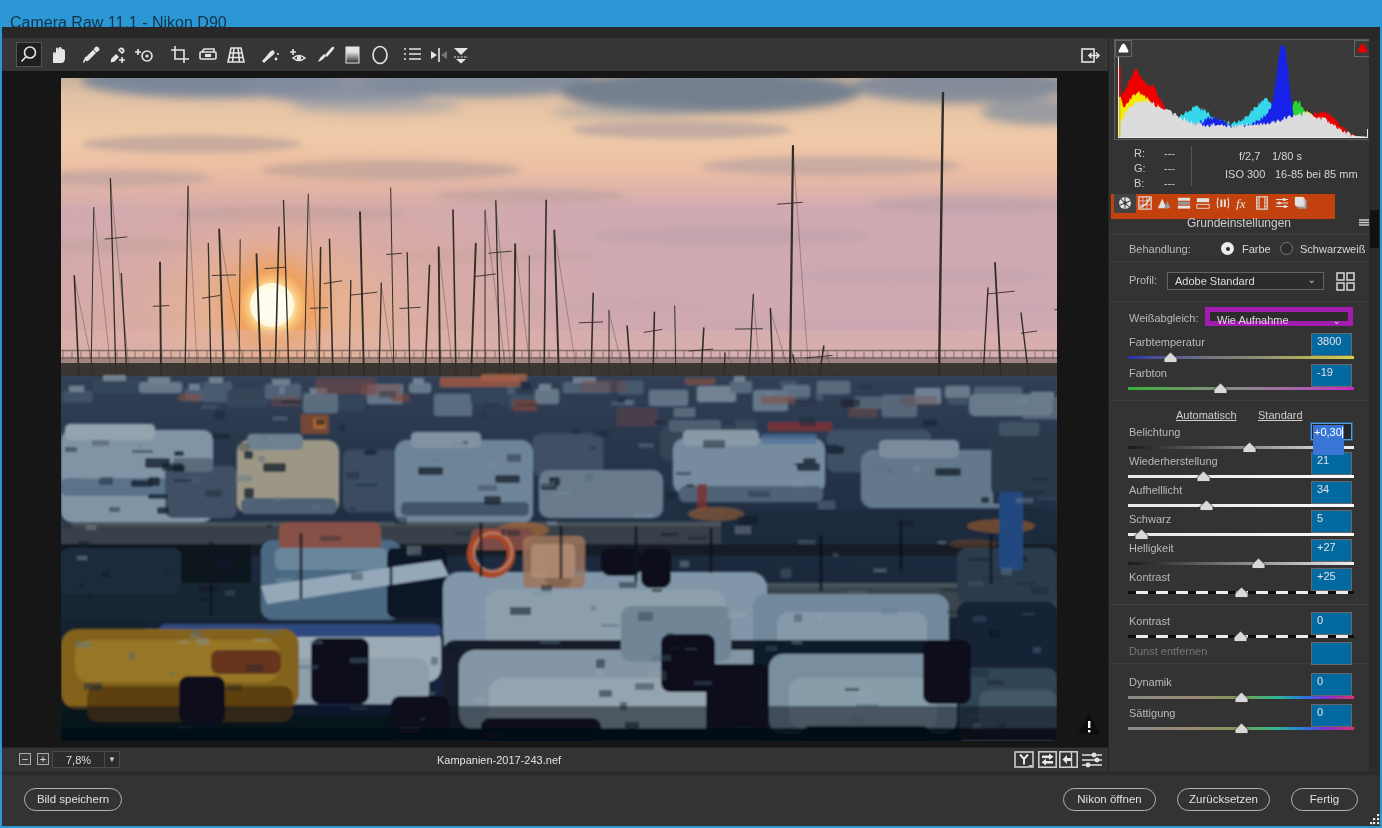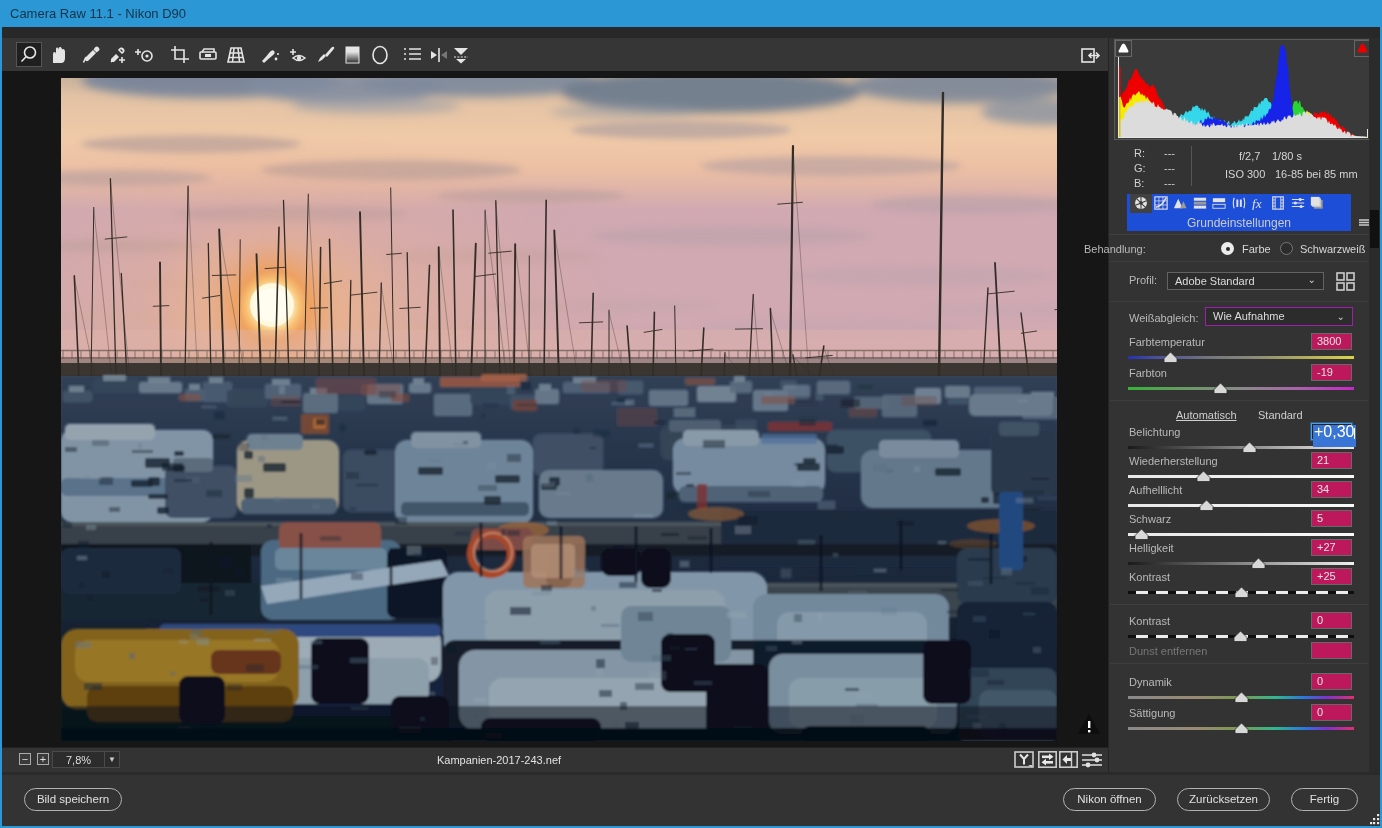--- a/index.html
+++ b/index.html
@@ -1,24 +1,24 @@
 <!DOCTYPE html>
 <html><head><meta charset="utf-8"><style>
 *{margin:0;padding:0;box-sizing:border-box}
 html,body{width:1382px;height:828px;overflow:hidden;background:#000;font-family:"Liberation Sans",sans-serif}
 #win{position:relative;width:1382px;height:828px;background:#2b98d5}
 .abs{position:absolute}
 .lab{position:absolute;font-size:11px;color:#b9b9b9}
-.vbox{position:absolute;width:41px;height:17px;border:1px solid #686868;background:#be185d;color:#e2e2e2;font-size:11px;line-height:15px;padding-left:5px}
+.vbox{position:absolute;width:41px;height:23px;border:1px solid #686868;background:#0369a1;color:#e2e2e2;font-size:11px;line-height:15px;padding-left:5px}
 .pill{position:absolute;height:23px;border:1px solid #b2b2b2;border-radius:12px;background:#333;color:#e0e0e0;font-size:11.5px;text-align:center}
 .sq{position:absolute;width:12px;height:12px;border:1px solid #aaa;color:#ddd;font-size:11px;line-height:10px;text-align:center;background:#3a3a3a}
 </style></head><body>
 <div id="win">
     <div class="abs" style="left:0;top:0;width:1382px;height:27px;background:#2b98d5">
-      <span style="position:absolute;left:10px;top:6px;font-size:13px;color:#123349">Camera Raw 11.1 - Nikon D90</span>
+      <span style="position:absolute;left:10px;top:14px;font-size:16px;color:#123349">Camera Raw 11.1 - Nikon D90</span>
     </div>
     <div class="abs" style="left:2px;top:27px;width:1378px;height:799px;background:#333"></div>
     <div class="abs" style="left:2px;top:27px;width:1378px;height:11px;background:#282828"></div>
     <div class="abs" style="left:2px;top:38px;width:1106px;height:33px;background:#363636"><svg width="0" height="0">
         <defs>
           <linearGradient id="gfade" x1="0" y1="0" x2="0" y2="1">
             <stop offset="0.3" stop-color="#3a3a3a" stop-opacity="0"></stop>
             <stop offset="0.95" stop-color="#3a3a3a"></stop>
           </linearGradient>
         </defs>
@@ -836,21 +836,21 @@
       <div class="lab" style="left:55px;top:109px;color:#cfcfcf">---</div>
       <div class="lab" style="left:25px;top:124px;color:#cfcfcf">G:</div>
       <div class="lab" style="left:55px;top:124px;color:#cfcfcf">---</div>
       <div class="lab" style="left:25px;top:139px;color:#cfcfcf">B:</div>
       <div class="lab" style="left:55px;top:139px;color:#cfcfcf">---</div>
       <div class="abs" style="left:82px;top:108px;width:1px;height:40px;background:#555"></div>
       <div class="lab" style="left:130px;top:112px;color:#d5d5d5">f/2,7</div>
       <div class="lab" style="left:163px;top:112px;color:#d5d5d5">1/80 s</div>
       <div class="lab" style="left:116px;top:130px;color:#d5d5d5">ISO 300</div>
       <div class="lab" style="left:166px;top:130px;color:#d5d5d5">16-85 bei 85 mm</div>
-      <div class="abs" style="left:18px;top:156px;width:224px;height:37px;background:#1d4ed8">
+      <div class="abs" style="left:2px;top:156px;width:224px;height:25px;background:#c2410c">
         <div style="position:absolute;left:3px;top:0;width:22px;height:19px;background:#414141"></div>
         <svg style="position:absolute;left:7px;top:2px" width="14" height="14" viewBox="0 0 16 16">
           <circle cx="8" cy="8" r="6.8" fill="#e2e2e2"></circle>
           <g stroke="#3a3a3a" stroke-width="1.2" fill="none">
             <path d="M8 8 L8 1.2 M8 8 L14.3 5.5 M8 8 L13 13 M8 8 L8 14.8 M8 8 L1.7 10.5 M8 8 L3 3"></path>
           </g>
           <circle cx="8" cy="8" r="2" fill="#3a3a3a"></circle>
         </svg>
         <svg style="position:absolute;left:27px;top:2px" width="14" height="14" viewBox="0 0 16 16">
           <rect x="1" y="1" width="14" height="14" stroke="#e2e2e2" fill="none" stroke-width="1.3"></rect>
@@ -896,59 +896,59 @@
           <rect x="2.5" y="2.5" width="10" height="10" fill="#c9c9c9"></rect>
           <rect x="1" y="1" width="10" height="10" fill="#e2e2e2"></rect>
         </svg>
       </div>
       <div class="abs" style="left:0;top:178px;width:260px;text-align:center;color:#cccccc;font-size:12px">Grundeinstellungen</div>
       <svg class="abs" style="left:250px;top:181px" width="10" height="8" viewBox="0 0 10 8">
         <path d="M0 1 H10 M0 3.5 H10 M0 6 H10" stroke="#ccc" stroke-width="1.3"></path>
       </svg>
       <div class="abs" style="left:0;top:196px;width:260px;height:1px;background:#404040"></div>
     </div>
-    <div class="lab" style="left:1084px;top:243px">Behandlung:</div>
+    <div class="lab" style="left:1129px;top:243px">Behandlung:</div>
     <div class="abs" style="left:1221px;top:242px;width:13px;height:13px;border-radius:50%;background:#ececec"></div>
     <div class="abs" style="left:1226px;top:247px;width:4px;height:4px;border-radius:50%;background:#2a2a2a"></div>
     <div class="lab" style="left:1242px;top:243px;color:#d8d8d8">Farbe</div>
     <div class="abs" style="left:1280px;top:242px;width:13px;height:13px;border-radius:50%;background:#2c2c2c;border:1px solid #777"></div>
     <div class="lab" style="left:1300px;top:243px;color:#d8d8d8">Schwarzweiß</div>
     <div class="lab" style="left:1129px;top:274px">Profil:</div>
     <div class="abs" style="left:1167px;top:272px;width:157px;height:18px;background:#2c2c2c;border:1px solid #636363;color:#ddd;font-size:11px;line-height:16px;padding-left:7px">Adobe Standard<span style="position:absolute;right:7px;top:-1px;color:#ccc;font-size:10px">⌄</span></div>
     <svg class="abs" style="left:1336px;top:272px" width="19" height="19" viewBox="0 0 19 19">
       <g fill="none" stroke="#ccc" stroke-width="1.6">
         <rect x="1" y="1" width="7" height="7"></rect>
         <rect x="11" y="1" width="7" height="7"></rect>
         <rect x="1" y="11" width="7" height="7"></rect>
         <rect x="11" y="11" width="7" height="7"></rect>
       </g>
     </svg>
     <div class="lab" style="left:1129px;top:312px">Weißabgleich:</div>
-    <div class="abs" style="left:1205px;top:307px;width:148px;height:19px;background:#2c2c2c;border:1px solid #a21caf;color:#ddd;font-size:11px;line-height:17px;padding-left:7px">Wie Aufnahme<span style="position:absolute;right:7px;top:0;color:#ccc;font-size:10px">⌄</span></div>
+    <div class="abs" style="left:1205px;top:307px;width:148px;height:19px;background:#2c2c2c;border:5px solid #a21caf;color:#ddd;font-size:11px;line-height:17px;padding-left:7px">Wie Aufnahme<span style="position:absolute;right:7px;top:0;color:#ccc;font-size:10px">⌄</span></div>
     <div class="abs" style="left:1110px;top:261px;width:258px;height:1px;background:#3d3d3d"></div>
     <div class="abs" style="left:1110px;top:301px;width:258px;height:1px;background:#3d3d3d"></div>
     <div class="abs" style="left:1110px;top:400px;width:258px;height:1px;background:#3d3d3d"></div>
     <div class="abs" style="left:1110px;top:663px;width:258px;height:1px;background:#3d3d3d"></div>
     <div class="lab" style="left:1129px;top:336px;color:#b9b9b9">Farbtemperatur</div>
     <div class="vbox" style="left:1311px;top:333px">3800</div>
     <div style="position:absolute;left:1128px;top:356px;width:226px;height:3px;background:linear-gradient(90deg,#2431b4,#4a4f9a 12%,#70747e 35%,#8a8a78 55%,#b0ac5e 78%,#d9d348)"></div>
     <svg style="position:absolute;left:1163px;top:352px;z-index:2" width="15" height="11" viewBox="0 0 15 11">
       <path d="M7.5 0 L14 6.5 L14 10.5 L1 10.5 L1 6.5 Z" fill="#d8d8d8" stroke="#2a2a2a" stroke-width="0.8"></path>
     </svg>
     <div class="lab" style="left:1129px;top:367px;color:#b9b9b9">Farbton</div>
     <div class="vbox" style="left:1311px;top:364px">-19</div>
     <div style="position:absolute;left:1128px;top:387px;width:226px;height:3px;background:linear-gradient(90deg,#35b435,#6a9a66 25%,#8a8a8a 50%,#a864aa 75%,#c828c8)"></div>
     <svg style="position:absolute;left:1213px;top:383px;z-index:2" width="15" height="11" viewBox="0 0 15 11">
       <path d="M7.5 0 L14 6.5 L14 10.5 L1 10.5 L1 6.5 Z" fill="#d8d8d8" stroke="#2a2a2a" stroke-width="0.8"></path>
     </svg>
     <div class="lab" style="left:1176px;top:409px;color:#cfcfcf;text-decoration:underline">Automatisch</div>
-    <div class="lab" style="left:1258px;top:409px;color:#cfcfcf;">Standard</div>
+    <div class="lab" style="left:1258px;top:409px;color:#cfcfcf;text-decoration:underline">Standard</div>
     <div class="lab" style="left:1129px;top:426px;color:#b9b9b9">Belichtung</div>
     <div style="position:absolute;left:1311px;top:423px;width:41px;height:17px;background:#252525;border:1px solid #5b9bd5;box-shadow:0 0 0 1px #2b5d8a;z-index:3"></div>
-    <div style="position:absolute;left:1313px;top:425px;height:22px;padding:0 1px;background:#3875d7;color:#fff;font-size:16px;line-height:14px;z-index:4">+0,30<span style="display:inline-block;width:1px;height:11px;background:#fff;vertical-align:-2px"></span></div>
+    <div style="position:absolute;left:1313px;top:425px;height:30px;padding:0 1px;background:#3875d7;color:#fff;font-size:11px;line-height:14px;z-index:4">+0,30<span style="display:inline-block;width:1px;height:11px;background:#fff;vertical-align:-2px"></span></div>
     <div style="position:absolute;left:1128px;top:446px;width:226px;height:3px;background:linear-gradient(90deg,#1a1a1a,#f0f0f0)"></div>
     <svg style="position:absolute;left:1242px;top:442px;z-index:2" width="15" height="11" viewBox="0 0 15 11">
       <path d="M7.5 0 L14 6.5 L14 10.5 L1 10.5 L1 6.5 Z" fill="#d8d8d8" stroke="#2a2a2a" stroke-width="0.8"></path>
     </svg>
     <div class="lab" style="left:1129px;top:455px;color:#b9b9b9">Wiederherstellung</div>
     <div class="vbox" style="left:1311px;top:452px">21</div>
     <div style="position:absolute;left:1128px;top:475px;width:226px;height:3px;background:linear-gradient(90deg,#e8e8e8,#fafafa)"></div>
     <svg style="position:absolute;left:1196px;top:471px;z-index:2" width="15" height="11" viewBox="0 0 15 11">
       <path d="M7.5 0 L14 6.5 L14 10.5 L1 10.5 L1 6.5 Z" fill="#d8d8d8" stroke="#2a2a2a" stroke-width="0.8"></path>
     </svg>

